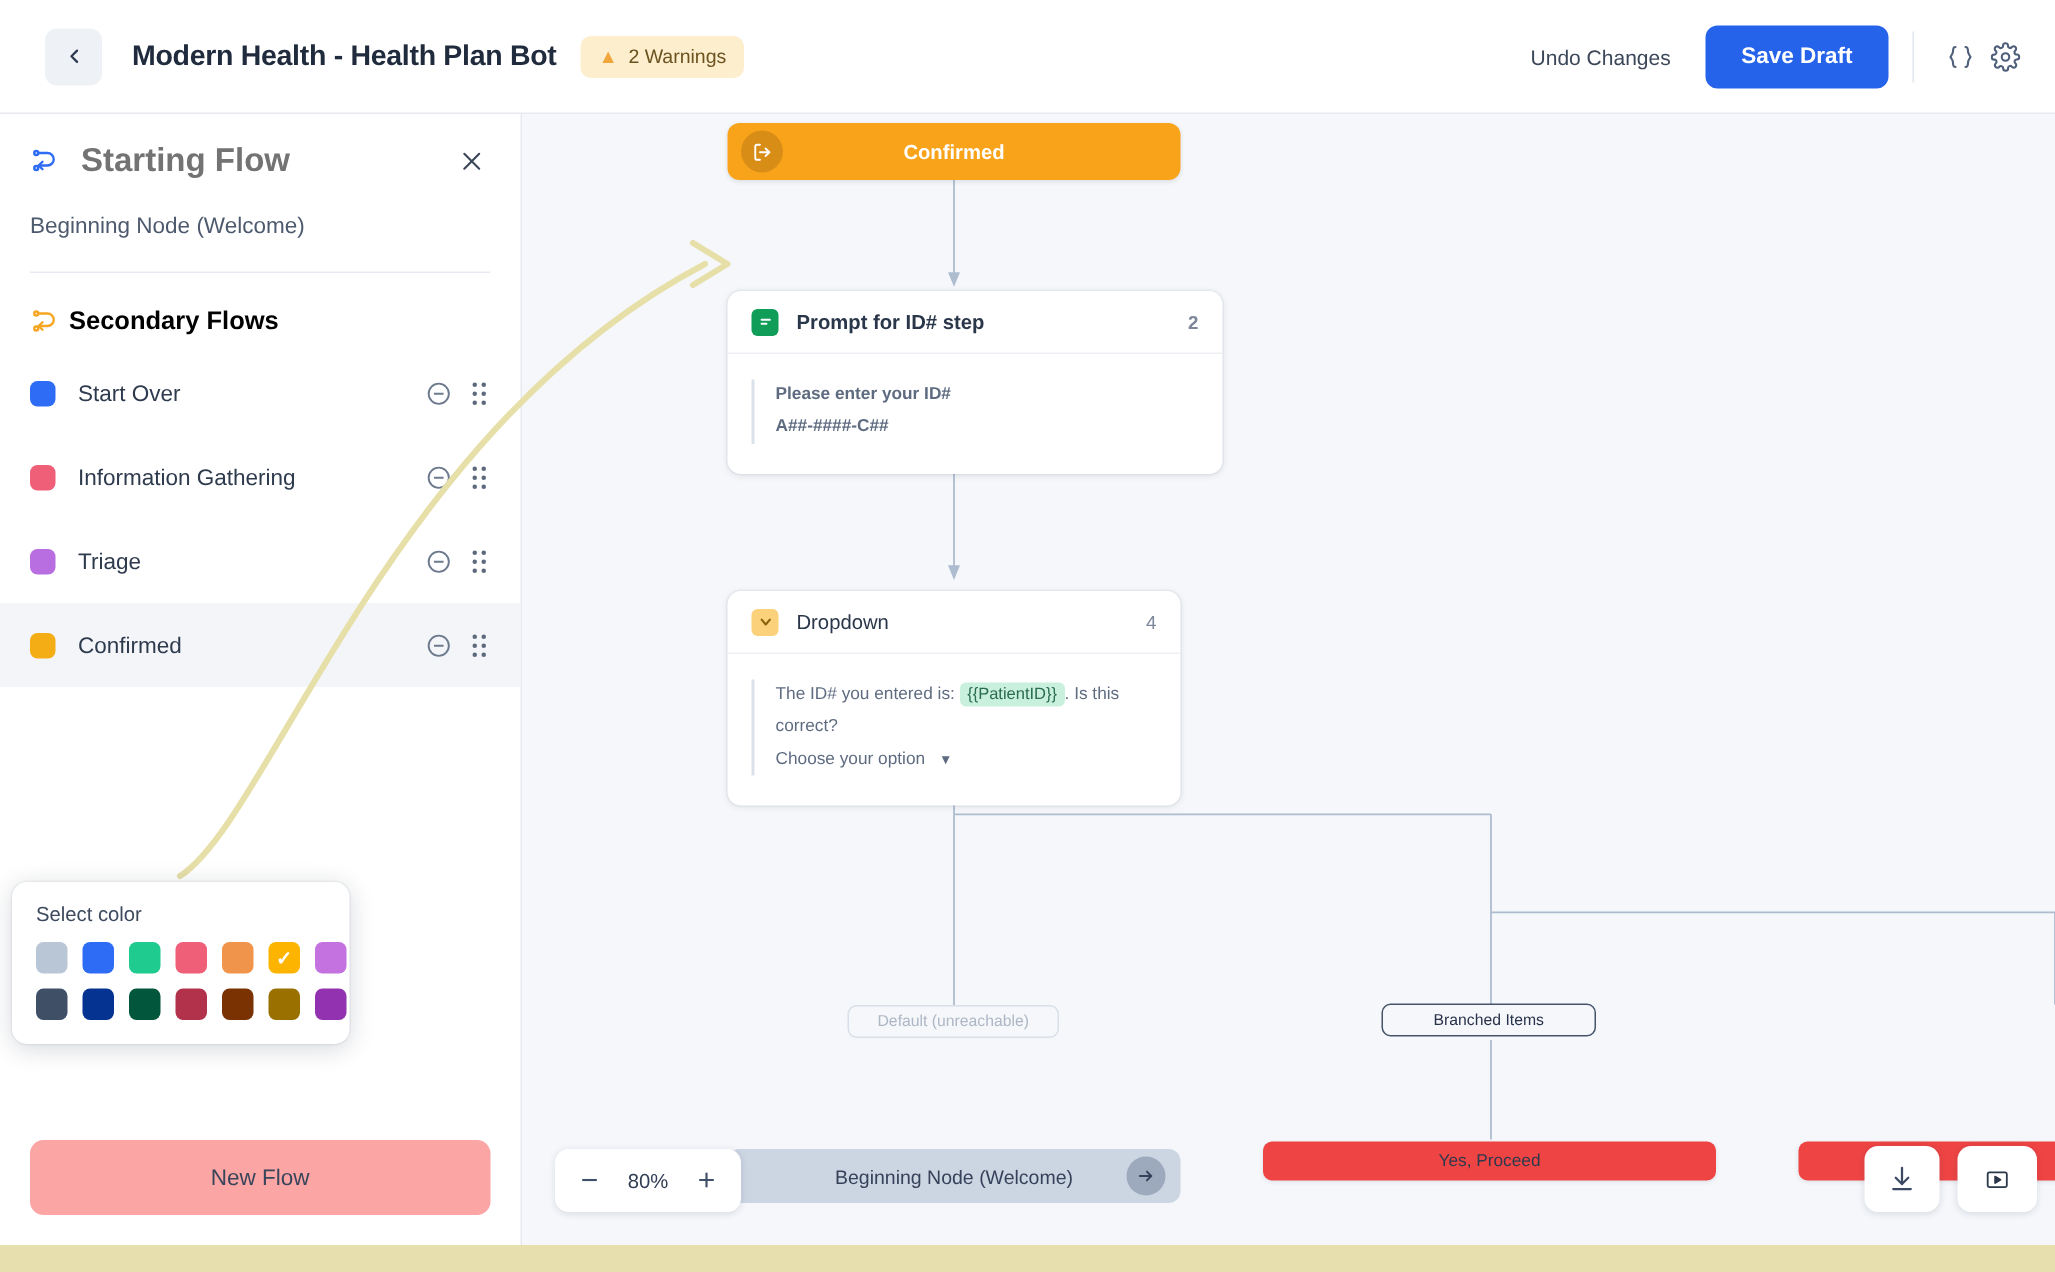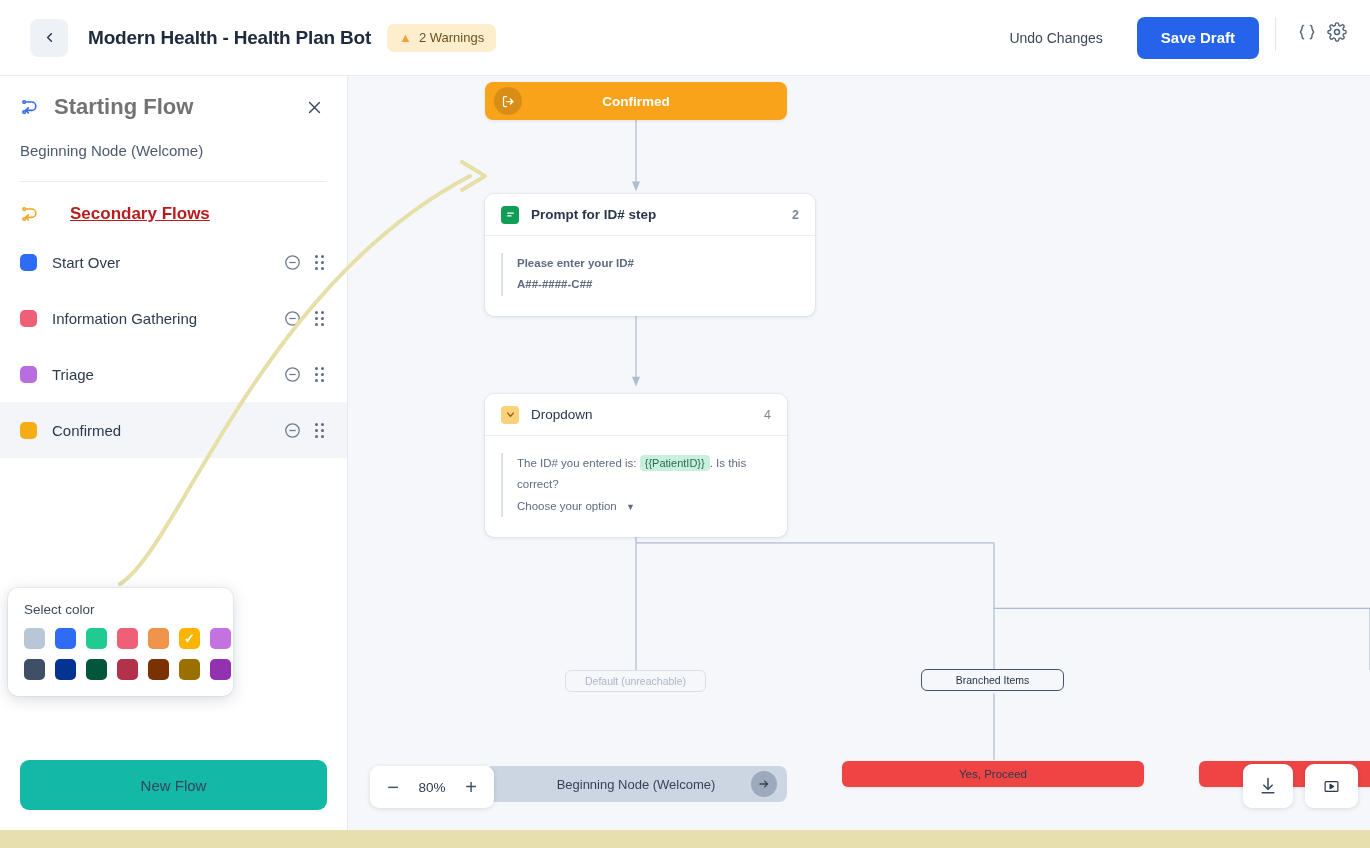--- a/index.html
+++ b/index.html
@@ -31,29 +31,29 @@
     margin-left: 20px; white-space: nowrap; letter-spacing: -.2px;
   }
   .warn-badge {
     margin-left: 16px; height: 28px; border-radius: 7px;
     background: #fdeecd; color: #6b5320;
     display: inline-flex; align-items: center; gap: 7px;
     padding: 0 12px; font-size: 13px; font-weight: 500;
     cursor: pointer;
   }
   .warn-badge .tri { color: #f0a63c; font-size: 13px; line-height: 1; }
-  .hdr-right { margin-left: auto; display: flex; gap: 0; }
+  .hdr-right { margin-left: auto; display: flex; align-items: center; gap: 0; }
   .undo-link {
     font-size: 14px; color: #3c4759; background: none; border: none;
     cursor: pointer; padding: 0 14px; font-family: inherit;
   }
   .save-btn {
     background: #2563eb; color: #fff; border: none; border-radius: 8px;
     height: 42px; padding: 0 24px; font-size: 15px; font-weight: 700;
-    cursor: pointer; font-family: inherit; margin-left: 20px;
+    cursor: pointer; font-family: inherit; margin-left: 9px;
   }
   .pub-btn {
     height: 42px; border: 1px solid #dde2ea; border-radius: 8px; background: #fff;
     display: flex; align-items: center; gap: 9px; padding: 0 14px 0 16px;
     font-size: 15px; color: #2b3748; cursor: pointer; margin-left: 14px;
     font-family: inherit;
   }
   .pub-dot { width: 9px; height: 9px; border-radius: 50%; background: #f5a623; }
   .pub-car { color: #7b8596; font-size: 10px; margin-left: 4px; }
   .hdr-div { width: 1px; height: 34px; background: #e2e6ee; margin: 0 16px; }
@@ -82,40 +82,40 @@
     color: #3b4758; width: 26px; height: 26px;
     display: flex; align-items: center; justify-content: center;
   }
   .sb-begin {
     padding: 8px 20px 22px 20px; font-size: 15px; color: #4d5a6e;
   }
   .sb-sep { height: 1px; background: #e8ebf1; margin: 0 20px; }
   .sb-sec-head {
     display: flex; align-items: center; padding: 22px 20px 10px 20px;
   }
-  .sb-sec-title { font-size: 17px; font-weight: 600; color: #b91c1c; margin-left: 30px; text-decoration: underline; }
+  .sb-sec-title { font-size: 17px; font-weight: 600; color: #000000; margin-left: 6px; }
   .flow-list { padding: 0; }
   .flow-row {
     display: flex; align-items: center; height: 56px;
     padding: 0 20px; cursor: pointer; position: relative;
   }
   .flow-row.selected { background: #f3f5f9; }
   .flow-sw { width: 17px; height: 17px; border-radius: 5px; flex: 0 0 auto; }
   .flow-label { font-size: 15px; color: #2e3a4d; margin-left: 15px; }
   .flow-actions { margin-left: auto; display: flex; align-items: center; gap: 14px; }
   .minus-ic { width: 17px; height: 17px; color: #6d7a8d; }
   .grip {
     width: 12px; height: 15px; display: grid;
     grid-template-columns: 4px 4px; grid-template-rows: repeat(3, 4px);
     gap: 2px; cursor: grab;
   }
   .grip i { width: 3px; height: 3px; border-radius: 50%; background: #5d6a7e; display: block; }
   .sb-footer { margin-top: auto; padding: 18px 20px 20px 20px; }
   .new-flow-btn {
-    width: 100%; height: 50px; border-radius: 9px; background: #14b8a6;
+    width: 100%; height: 50px; border-radius: 9px; background: #fca5a5;
     border: none; cursor: pointer; font-size: 15px; color: #39455a;
     font-family: inherit;
   }
 
   
   .color-pop {
     position: absolute; left: 8px; top: 512px;
     width: 225px; background: #fff; border-radius: 10px;
     box-shadow: 0 3px 16px rgba(20,32,56,.17), 0 0 0 1px rgba(20,32,56,.05);
     padding: 14px 16px 16px 16px; z-index: 60;

